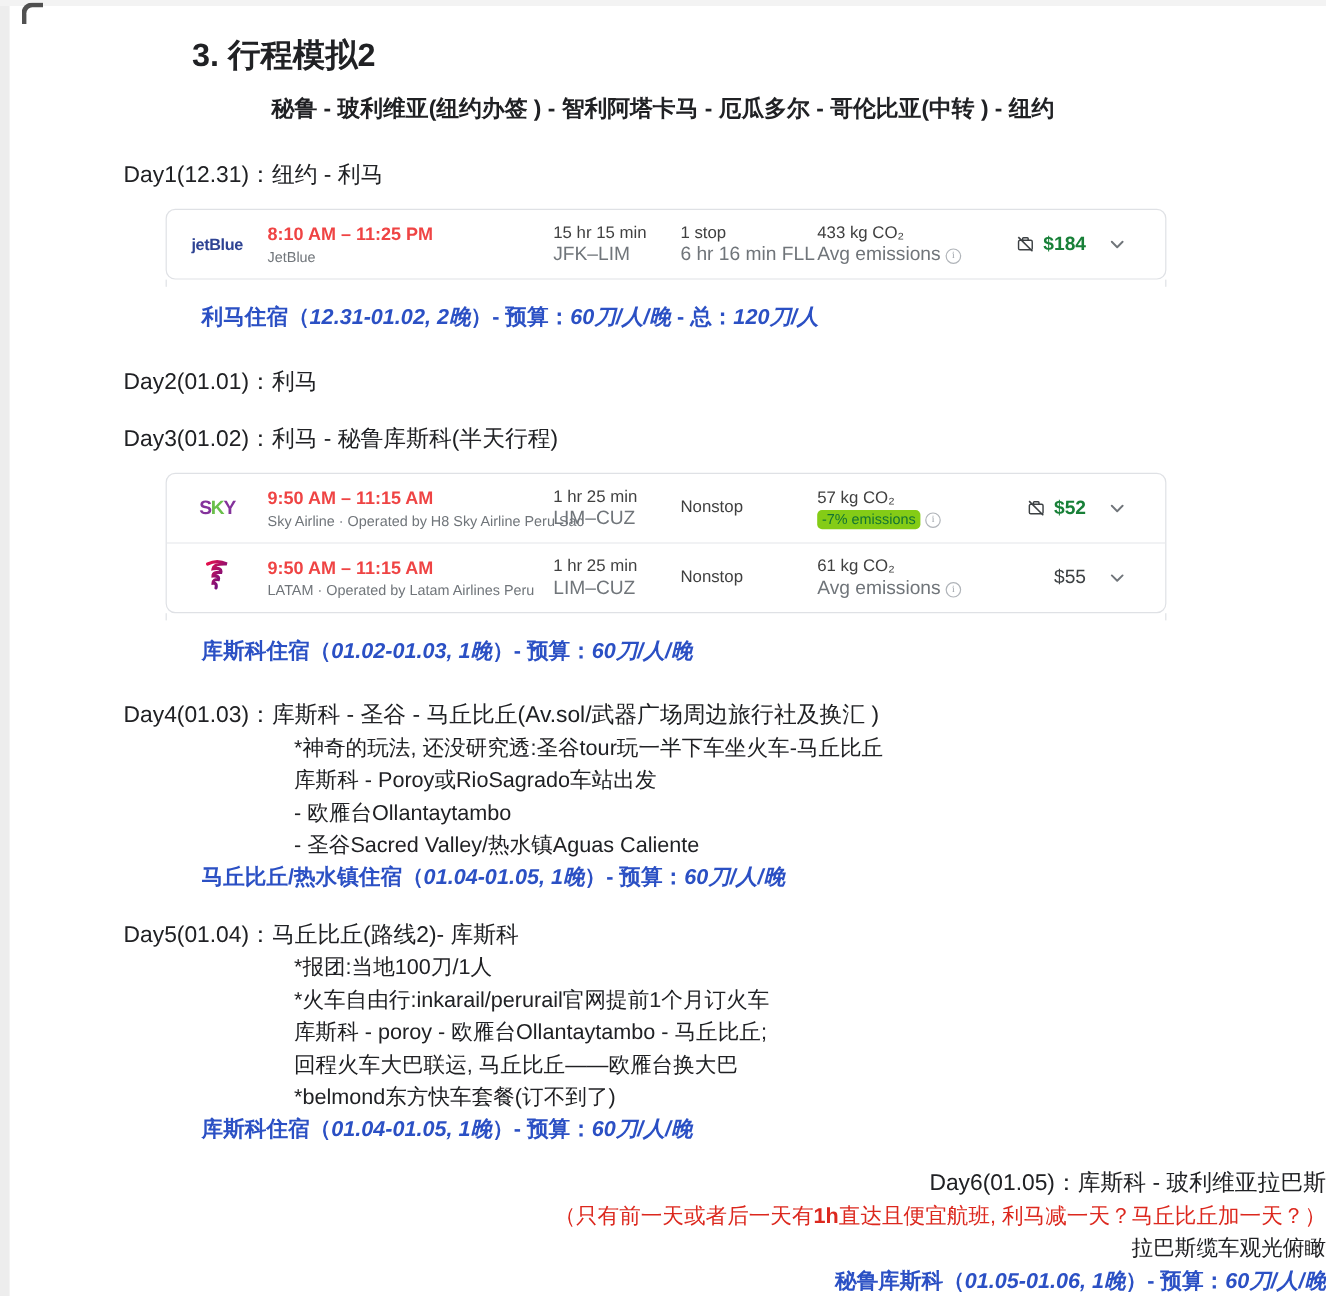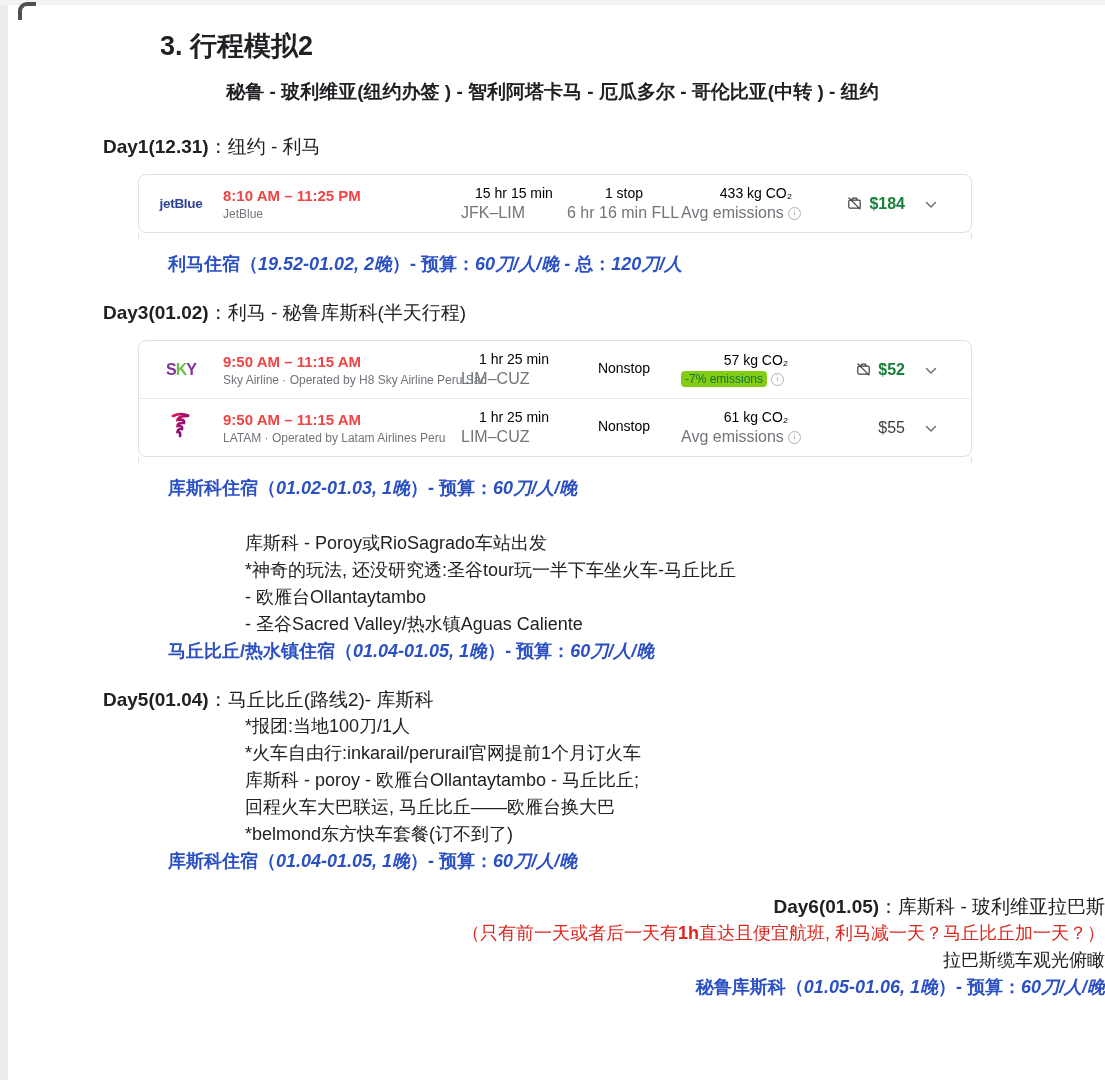--- a/index.html
+++ b/index.html
@@ -12,21 +12,21 @@
   .edge-left{position:absolute;left:0;top:0;width:8px;height:1080px;background:#ededed;}
   .edge-top{position:absolute;left:0;top:0;width:1105px;height:5px;background:#f3f3f3;}
   .corner-mark{position:absolute;left:18px;top:2px;width:14px;height:14px;
     border-left:4px solid #333;border-top:4px solid #333;border-top-left-radius:9px;opacity:.85;}
   .doc{padding-top:30px;}
   .title{margin:0 0 0 160px;font-size:27px;line-height:32px;font-weight:700;}
   .route{margin:18px 0 0 0;text-align:center;font-size:19px;line-height:24px;font-weight:700;}
   .day-section{margin-top:28px;}
   .line{font-size:18px;line-height:27px;}
   .day-header{margin-left:103px;font-size:19px;line-height:26px;}
-  .day-label{font-weight:700;}
+  .day-label{font-weight:400;}
   .line-sub{margin-left:245px;}
   .line-sub2{margin-left:260px;}
   .line-blue{margin-left:168px;color:var(--link-blue);font-weight:700;}
   .line-blue .seg-bi{font-style:italic;}
   .line-red{margin-left:150px;color:var(--alert-red);}
   .line-red .seg-b{font-weight:700;}
   .gap-top{margin-top:12px;}
   
   .card-wrap{margin-left:138px;width:834px;margin-top:14px;box-sizing:border-box;}
   .flight-card{border:1px solid #dfe1e5;border-radius:8px;background:#fff;box-sizing:border-box;}
@@ -35,21 +35,21 @@
   .sliver{height:6px;border-left:1px solid #dfe1e5;border-right:1px solid #dfe1e5;box-sizing:border-box;}
   .logo-cell{width:84px;display:flex;justify-content:center;align-items:center;flex:none;}
   .col-main{width:238px;flex:none;overflow:visible;}
   .col-dur{width:106px;flex:none;}
   .col-stops{width:114px;flex:none;}
   .col-emiss{width:150px;flex:none;}
   .col-price{flex:1;display:flex;justify-content:flex-end;align-items:center;gap:7px;}
   .chevron-cell{width:52px;flex:none;text-align:center;}
   .time{font-size:15px;font-weight:700;color:#ef4444;margin-bottom:3px;white-space:nowrap;}
   .carrier{font-size:12px;color:#70757a;white-space:nowrap;}
-  .primary{font-size:14px;color:#000000;margin-bottom:3px;white-space:nowrap;text-align:center;}
+  .primary{font-size:14px;color:#404040;margin-bottom:3px;white-space:nowrap;}
   .secondary{font-size:16px;color:#70757a;white-space:nowrap;}
   .emiss-sub{display:flex;align-items:center;}
   .badge{display:inline-block;background:#84cc16;color:#137333;font-size:12px;line-height:16px;
     padding:0 4px;border-radius:4px;}
   .info-icon{display:inline-block;width:11px;height:11px;border:1px solid #b0b4b9;border-radius:50%;
     position:relative;margin-left:4px;flex:none;}
   .info-icon::after{content:"i";position:absolute;left:50%;top:50%;transform:translate(-50%,-54%);
     font-size:8px;color:#9aa0a6;font-family:"Liberation Serif","DejaVu Serif",serif;}
   .price{font-size:16px;white-space:nowrap;}
   .price.green{color:var(--price-green);font-weight:700;}
@@ -108,21 +108,24 @@
                 </span>
                 <span class="price green">$184</span>
               </div>
               <div class="chevron-cell"><svg width="12" height="8" viewBox="0 0 12 8">
                   <polyline points="1.5,1.5 6,6 10.5,1.5" fill="none" stroke="#70757a" stroke-width="1.6" stroke-linecap="round" stroke-linejoin="round"></polyline>
                 </svg></div>
             </div>
           </div>
           <div class="sliver"></div>
         </div>
-        <div class="line line-blue gap-top"><span>利马住宿（</span><span class="seg-bi">19.52-01.02, 2晚</span><span>）- 预算：</span><span class="seg-bi">60刀/人/晚</span><span> - 总：</span><span class="seg-bi">120刀/人</span></div>
+        <div class="line line-blue gap-top"><span>利马住宿（</span><span class="seg-bi">12.31-01.02, 2晚</span><span>）- 预算：</span><span class="seg-bi">60刀/人/晚</span><span> - 总：</span><span class="seg-bi">120刀/人</span></div>
+      </section>
+      <section class="day-section" style="margin-top: 28px;">
+        <div class="day-header"><span class="day-label">Day2(01.01)</span><span class="day-sep">：</span><span class="day-heading">利马</span></div>
       </section>
       <section class="day-section" style="margin-top: 22px;">
         <div class="day-header"><span class="day-label">Day3(01.02)</span><span class="day-sep">：</span><span class="day-heading">利马 - 秘鲁库斯科(半天行程)</span></div>
         <div class="card-wrap">
           <div class="flight-card">
             <div class="flight-row">
               <div class="logo-cell">
                 <span class="sky-logo"><span class="sky-p">S</span><span class="sky-g">K</span><span class="sky-p">Y</span></span>
               </div>
               <div class="col-main">
@@ -193,22 +196,23 @@
               <div class="chevron-cell"><svg width="12" height="8" viewBox="0 0 12 8">
                   <polyline points="1.5,1.5 6,6 10.5,1.5" fill="none" stroke="#70757a" stroke-width="1.6" stroke-linecap="round" stroke-linejoin="round"></polyline>
                 </svg></div>
             </div>
           </div>
           <div class="sliver"></div>
         </div>
         <div class="line line-blue gap-top"><span>库斯科住宿（</span><span class="seg-bi">01.02-01.03, 1晚</span><span>）- 预算：</span><span class="seg-bi">60刀/人/晚</span></div>
       </section>
       <section class="day-section" style="margin-top: 28px;">
+        <div class="day-header"><span class="day-label">Day4(01.03)</span><span class="day-sep">：</span><span class="day-heading">库斯科 - 圣谷 - 马丘比丘(Av.sol/武器广场周边旅行社及换汇 )</span></div>
+        <div class="line line-sub">*神奇的玩法, 还没研究透:圣谷tour玩一半下车坐火车-马丘比丘</div>
         <div class="line line-sub">库斯科 - Poroy或RioSagrado车站出发</div>
-        <div class="line line-sub">*神奇的玩法, 还没研究透:圣谷tour玩一半下车坐火车-马丘比丘</div>
         <div class="line line-sub">- 欧雁台Ollantaytambo</div>
         <div class="line line-sub">- 圣谷Sacred Valley/热水镇Aguas Caliente</div>
         <div class="line line-blue"><span>马丘比丘/热水镇住宿（</span><span class="seg-bi">01.04-01.05, 1晚</span><span>）- 预算：</span><span class="seg-bi">60刀/人/晚</span></div>
       </section>
       <section class="day-section" style="margin-top: 22px;">
         <div class="day-header"><span class="day-label">Day5(01.04)</span><span class="day-sep">：</span><span class="day-heading">马丘比丘(路线2)- 库斯科</span></div>
         <div class="line line-sub">*报团:当地100刀/1人</div>
         <div class="line line-sub">*火车自由行:inkarail/perurail官网提前1个月订火车</div>
         <div class="line line-sub">库斯科 - poroy - 欧雁台Ollantaytambo - 马丘比丘;</div>
         <div class="line line-sub">回程火车大巴联运, 马丘比丘——欧雁台换大巴</div>

